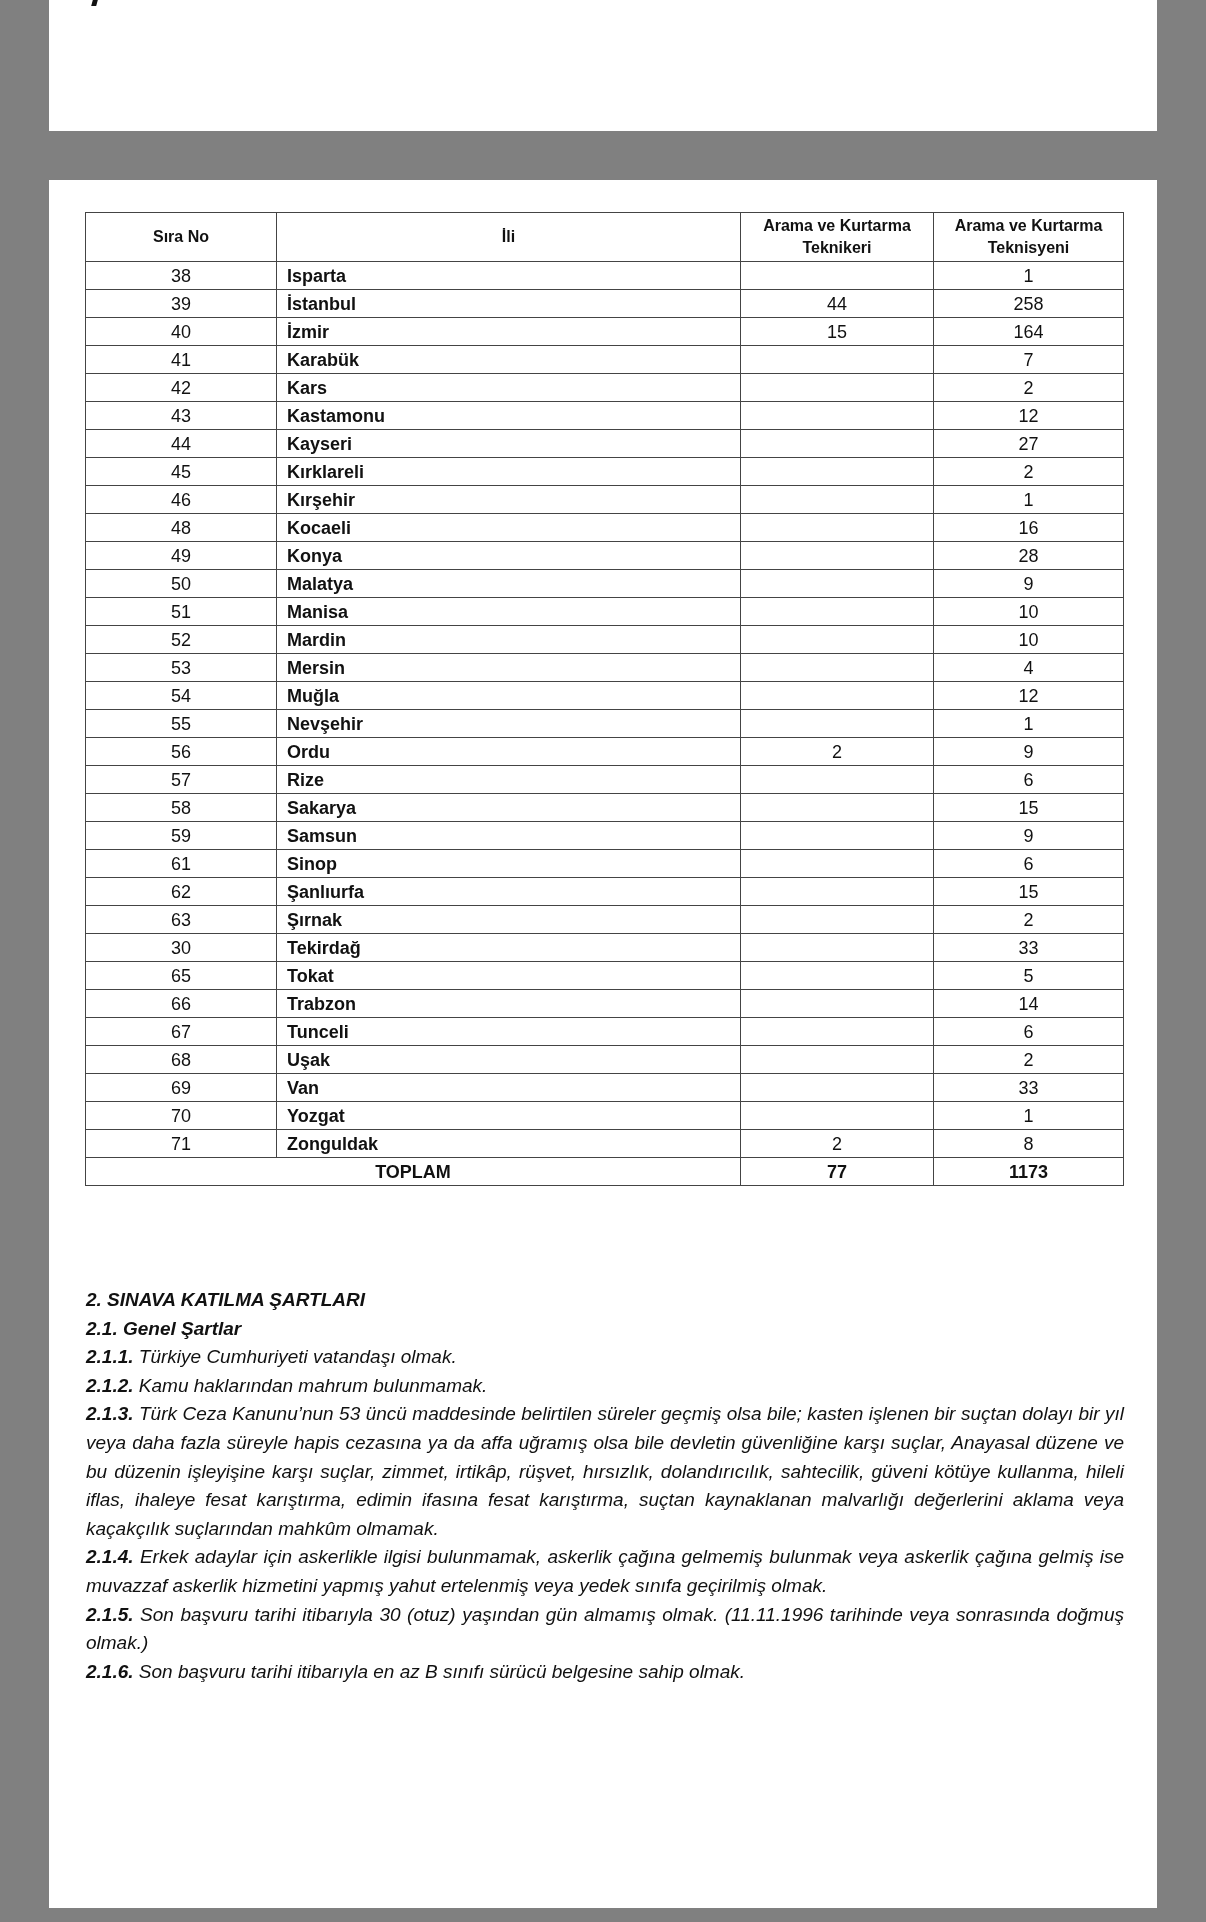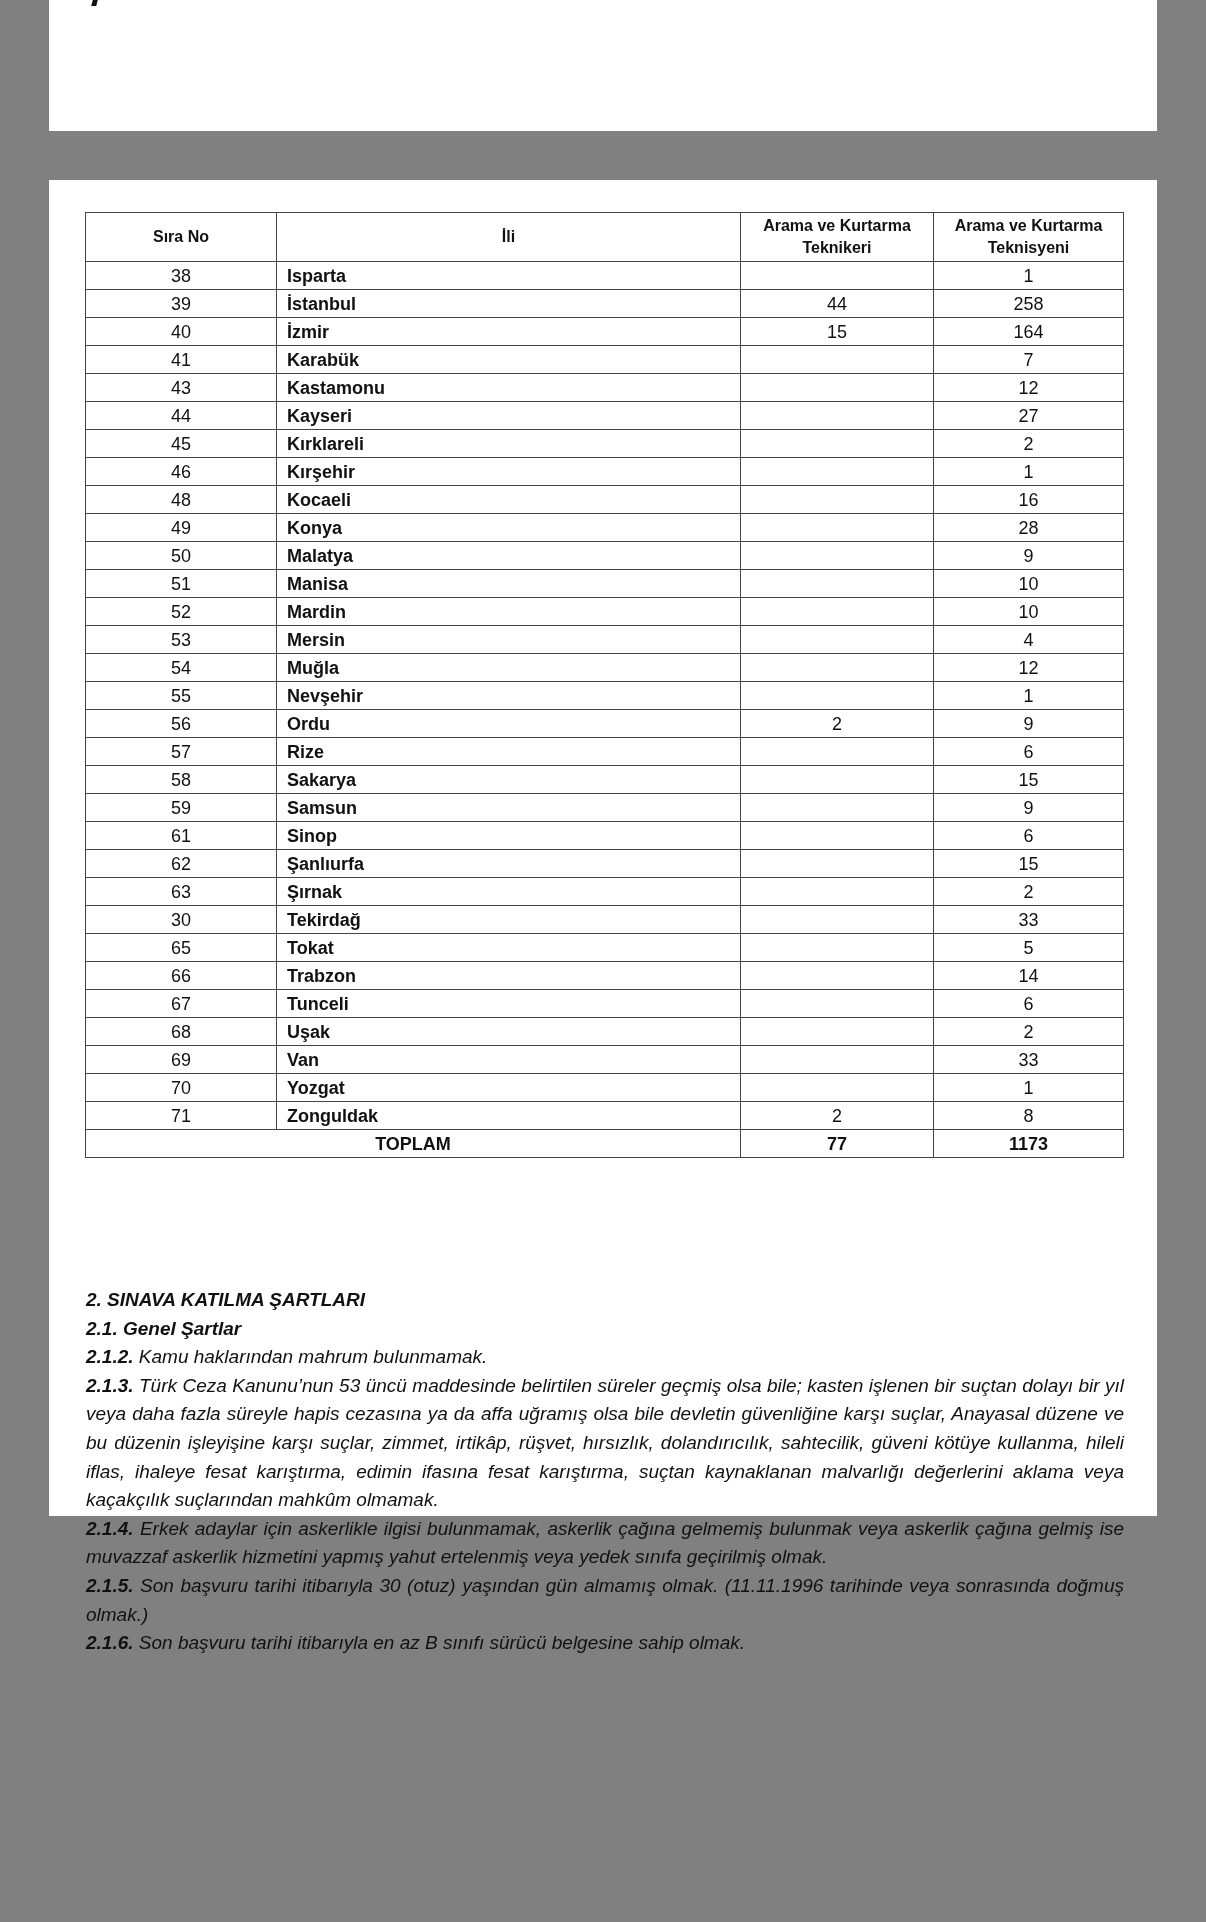--- a/index.html
+++ b/index.html
@@ -3,21 +3,21 @@
 <meta charset="utf-8">
 <style>
   html, body { margin:0; padding:0; }
   body {
     width:1206px; height:1922px; background:#808080; position:relative; overflow:hidden;
     font-family:"Liberation Sans", sans-serif; color:#111;
   }
   .page { position:absolute; background:#fff; left:49px; width:1108px; }
   #page-top { top:0; height:131px; }
   #page-top .mark { position:absolute; left:43px; top:0; width:5px; height:6px; background:#111; transform:skewX(-15deg); }
-  #page-main { top:180px; height:1336px; }
+  #page-main { top:180px; height:1728px; }
 
   table.list {
     position:absolute; left:36px; top:32px; width:1038px;
     border-collapse:collapse; font-size:18px; table-layout:fixed;
   }
   table.list th, table.list td { border:1.5px solid #444; padding:0 8px; height:27px; line-height:26px; }
   table.list th { font-weight:bold; font-size:16px; line-height:22px; height:48px; text-align:center; }
   table.list td.c { text-align:center; }
   table.list td.l { text-align:left; padding-left:10px;font-weight:bold; }
   table.list tr.total td { font-weight:bold; text-align:center; }
@@ -70,20 +70,26 @@
           <td class="c">15</td>
           <td class="c">164</td>
         </tr>
         <tr>
           <td class="c">41</td>
           <td class="l">Karabük</td>
           <td class="c"></td>
           <td class="c">7</td>
         </tr>
         <tr>
+          <td class="c">42</td>
+          <td class="l">Kars</td>
+          <td class="c"></td>
+          <td class="c">2</td>
+        </tr>
+        <tr>
           <td class="c">43</td>
           <td class="l">Kastamonu</td>
           <td class="c"></td>
           <td class="c">12</td>
         </tr>
         <tr>
           <td class="c">44</td>
           <td class="l">Kayseri</td>
           <td class="c"></td>
           <td class="c">27</td>
@@ -245,20 +251,21 @@
         <td>77</td>
         <td>1173</td>
       </tr>
     </tfoot>
   </table>
 
   <div class="text">
     <p class="h">2. SINAVA KATILMA ŞARTLARI</p>
     <p class="h">2.1. Genel Şartlar</p>
     <div id="items">
+        <p><b>2.1.1.</b> <span>Türkiye Cumhuriyeti vatandaşı olmak.</span></p>
         <p><b>2.1.2.</b> <span>Kamu haklarından mahrum bulunmamak.</span></p>
         <p><b>2.1.3.</b> <span>Türk Ceza Kanunu’nun 53 üncü maddesinde belirtilen süreler geçmiş olsa bile; kasten işlenen bir suçtan dolayı bir yıl veya daha fazla süreyle hapis cezasına ya da affa uğramış olsa bile devletin güvenliğine karşı suçlar, Anayasal düzene ve bu düzenin işleyişine karşı suçlar, zimmet, irtikâp, rüşvet, hırsızlık, dolandırıcılık, sahtecilik, güveni kötüye kullanma, hileli iflas, ihaleye fesat karıştırma, edimin ifasına fesat karıştırma, suçtan kaynaklanan malvarlığı değerlerini aklama veya kaçakçılık suçlarından mahkûm olmamak.</span></p>
         <p><b>2.1.4.</b> <span>Erkek adaylar için askerlikle ilgisi bulunmamak, askerlik çağına gelmemiş bulunmak veya askerlik çağına gelmiş ise muvazzaf askerlik hizmetini yapmış yahut ertelenmiş veya yedek sınıfa geçirilmiş olmak.</span></p>
         <p><b>2.1.5.</b> <span>Son başvuru tarihi itibarıyla 30 (otuz) yaşından gün almamış olmak. (11.11.1996 tarihinde veya sonrasında doğmuş olmak.)</span></p>
         <p><b>2.1.6.</b> <span>Son başvuru tarihi itibarıyla en az B sınıfı sürücü belgesine sahip olmak.</span></p>
       </div>
   </div>
 </div>
 
 </body></html>

